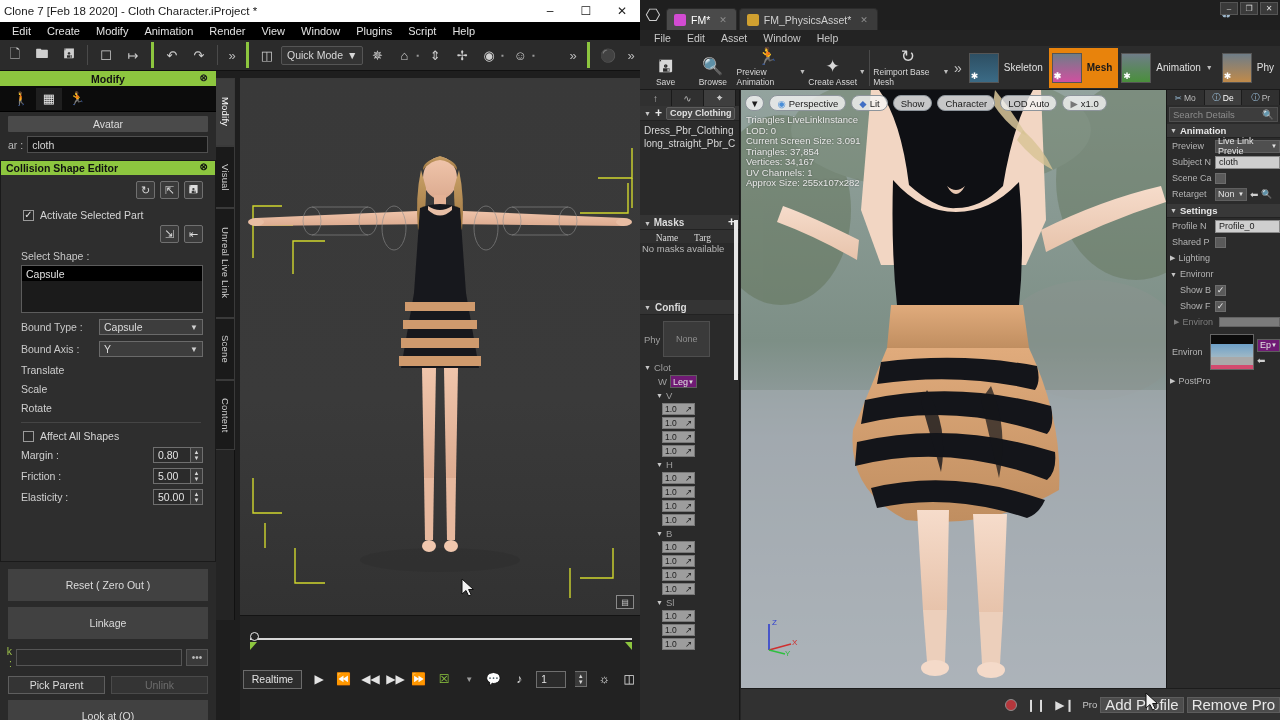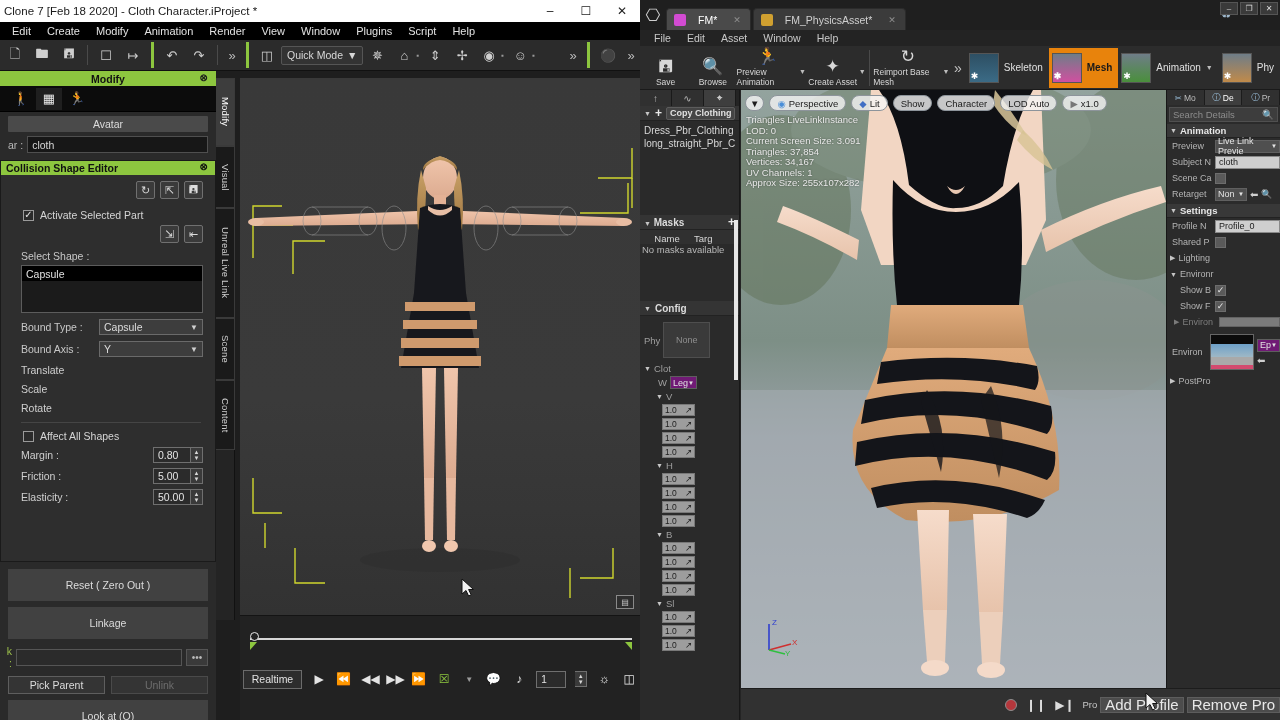--- a/index.html
+++ b/index.html
@@ -228,21 +228,21 @@
   }
   .ue-tabbar {
     height: 30px; background: #1f1f1f; display: flex; align-items: flex-end;
     position: relative;
   }
   .ue-logo {
     width: 26px; height: 30px; display: flex; align-items: center; justify-content: center;
     color: #cfcfcf; font-size: 17px;
   }
   .ue-tab {
-    height: 22px; display: flex; align-items: center; gap: 12px;
+    height: 22px; display: flex; align-items: center; gap: 5px;
     padding: 0 9px 0 7px; background: #3b3b3b; color: #cfcfcf; font-size: 10.5px;
     border-top-left-radius: 4px; border-top-right-radius: 4px; margin-right: 2px;
     border: 1px solid #2b2b2b; border-bottom: none;
   }
   .ue-tab.active { background: #4a4a4a; color: #fff; }
   .ue-tab .tico { width: 12px; height: 12px; border-radius: 2px; display:inline-block; }
   .ue-tab .xc { color: #8d8d8d; font-size: 9px; margin-left: 4px; }
   .ue-wincontrols { position: absolute; right: 2px; top: 2px; display: flex; gap: 2px; }
   .ue-wc { width: 18px; height: 13px; background: #3a3a3a; border: 1px solid #555;
     display:flex; align-items:center; justify-content:center; color:#ddd; font-size: 8px; }
@@ -295,21 +295,21 @@
     border-bottom: 1px solid #222;
   }
   .tri { font-size: 7px; color: #c6c6c6; }
   .plus { color: #e8e8e8; font-size: 12px; font-weight: bold; }
   .copy-btn {
     height: 13px; background: #454545; border: 1px solid #5c5c5c; color: #e0e0e0;
     font-size: 9px; padding: 0 3px; display: flex; align-items: center; border-radius: 2px;
   }
   .ue-listitem { font-size: 10px; color: #d6d6d6; padding: 2px 0 0 4px; white-space: nowrap; }
   .ue-masks-hdr { display: flex; font-size: 9.5px; color: #d8d8d8; padding: 3px 0 0 0;
-    background: #303030; }
+    background: #303030; font-family: Liberation Serif, serif; }
   .ue-none { font-size: 9.5px; color: #b8b8b8; padding-left: 2px; }
   .cfg-row { display: flex; align-items: center; gap: 3px; padding: 2px 2px 0 4px; }
   .cfg-lbl { font-size: 9.5px; color: #9f9f9f; white-space: nowrap; }
   .cfg-none {
     width: 47px; height: 36px; background: #3a3a3a; border: 1px solid #4e4e4e;
     color: #8f8f8f; font-size: 9px; display:flex; align-items:center; justify-content:center;
   }
   .mini-dd {
     height: 13px; background: #701a75; border: 1px solid #5e5e5e; color: #e0e0e0;
     font-size: 9px; display: inline-flex; align-items: center; padding: 0 2px;

